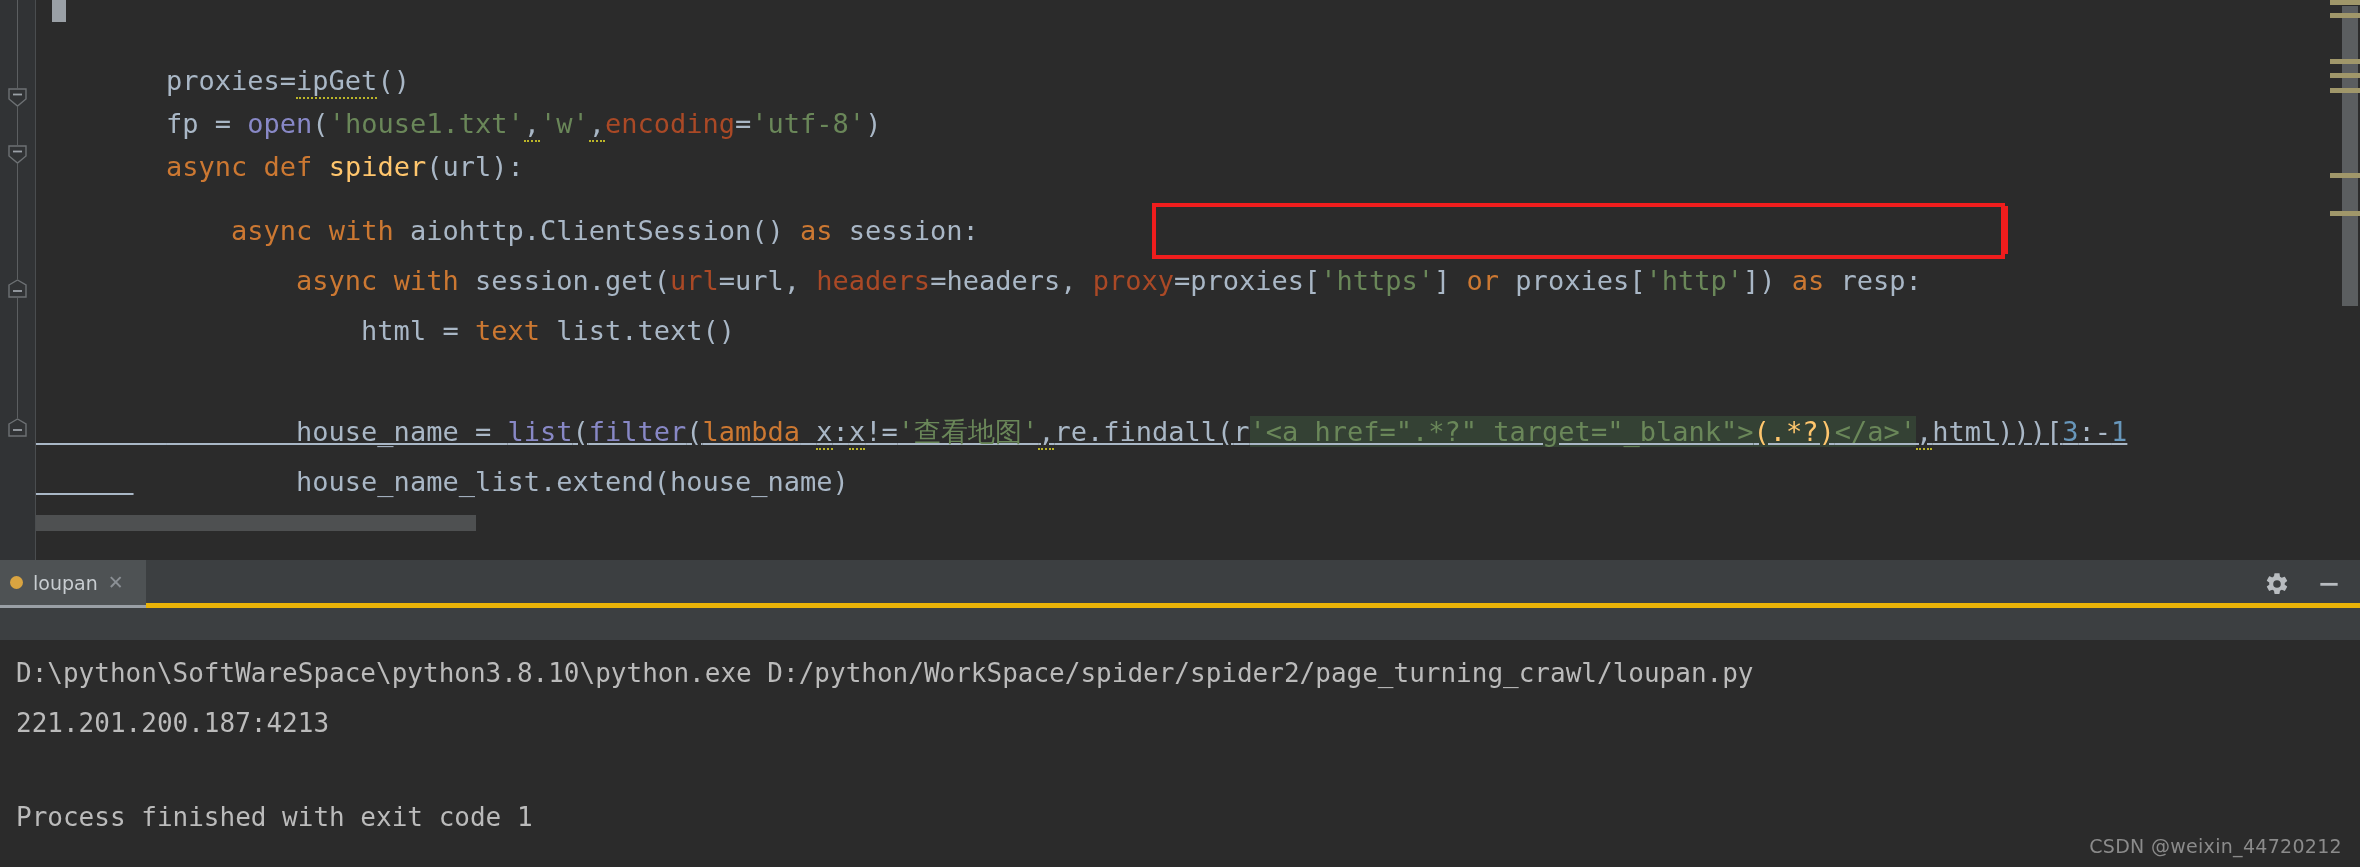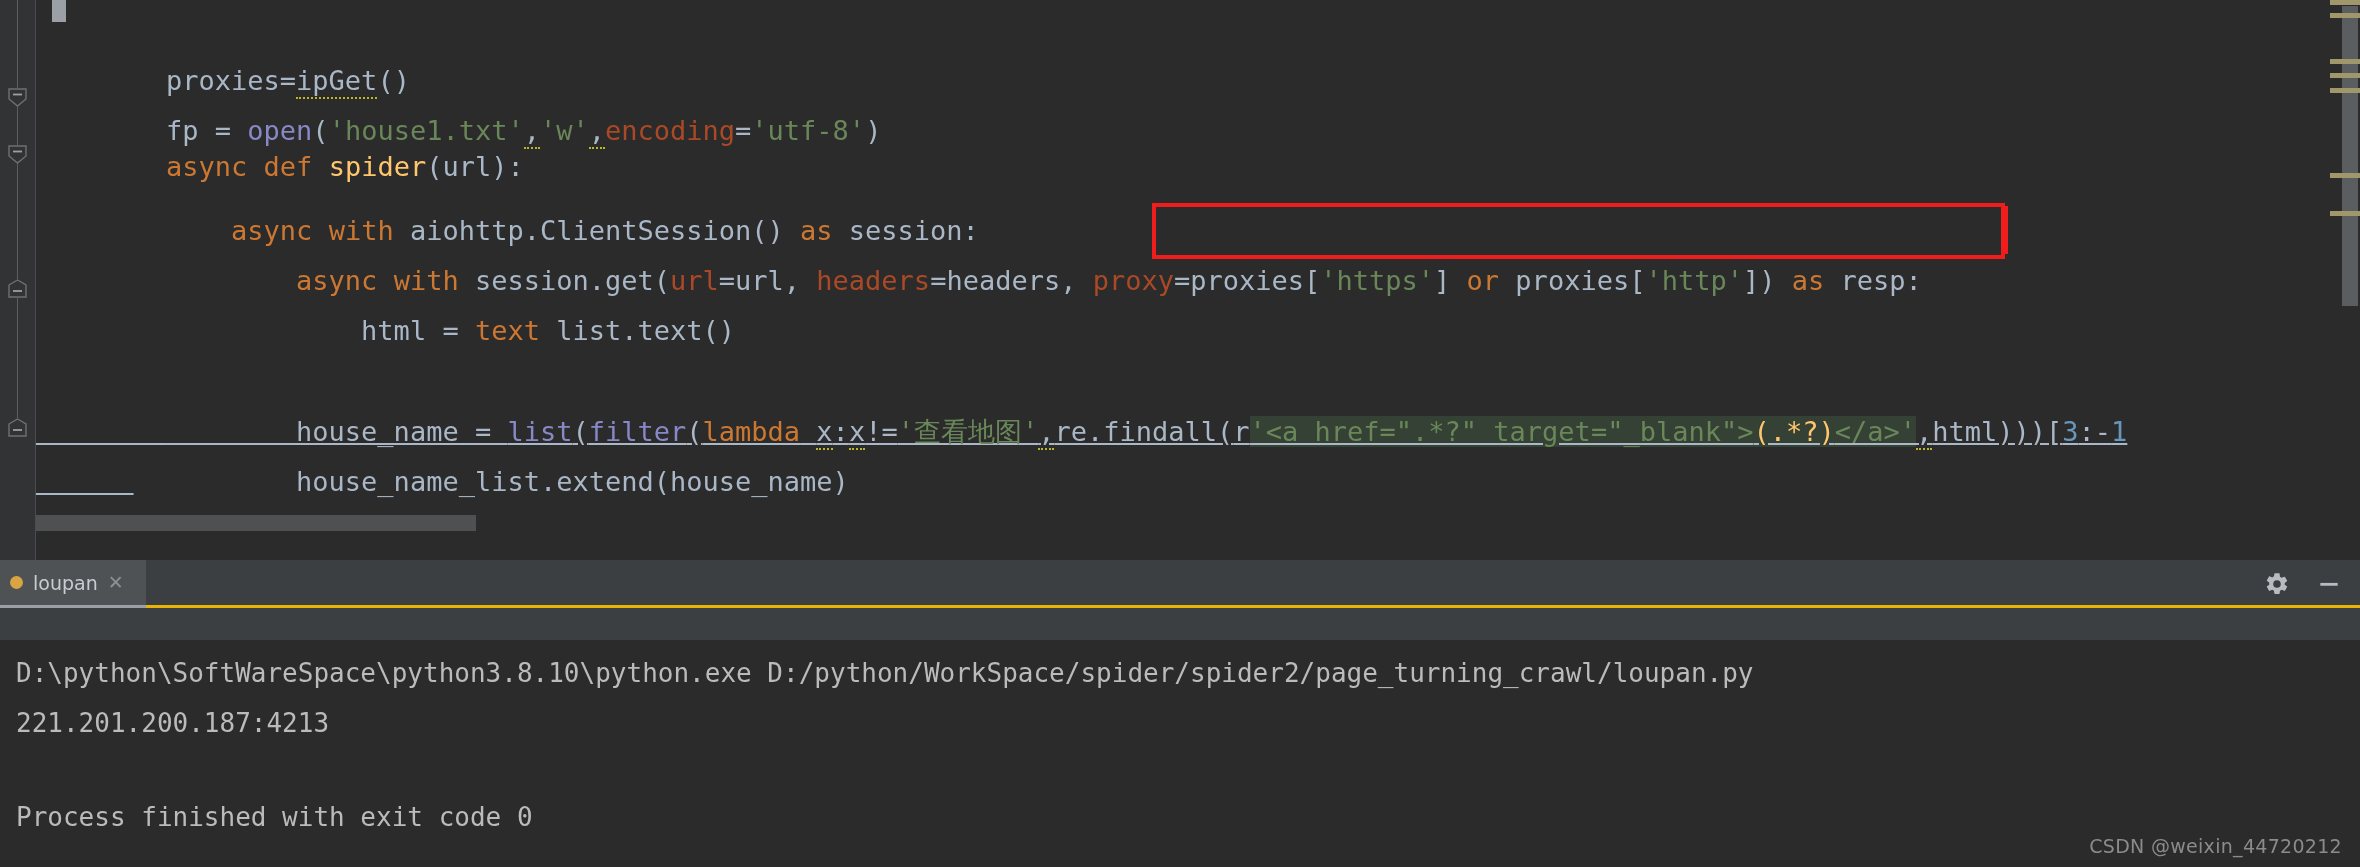--- a/index.html
+++ b/index.html
@@ -159,21 +159,21 @@
     left: 0; top: 560px;
     width: 2360px;
     height: 307px;
     background: #3c3f41;
   }
   #tw-header {
     position: absolute;
     left: 0; top: 0;
     width: 2360px; height: 48px;
     background: #3c3f41;
-    border-bottom: 3px solid #eab308;
+    border-bottom: 5px solid #eab308;
   }
   #tab-loupan {
     position: absolute;
     left: 0; top: 0;
     height: 48px;
     padding: 0 22px 0 10px;
     display: flex;
     align-items: center;
     gap: 10px;
     background: #4e5254;
@@ -278,21 +278,21 @@
     </div>
 
     <div class="code">
 
       
       <div class="ln" style="top:5px;">
         <span class="plain">proxies=</span><span class="plain sq-warn">ipGet</span><span class="plain">()</span>
       </div>
 
       
-      <div class="ln" style="top:55px;">
+      <div class="ln" style="top:48px;">
         <span class="plain">fp = </span><span class="builtin">open</span><span class="plain">(</span><span class="str">'house1.txt'</span><span class="plain sq-warn">,</span><span class="str">'w'</span><span class="plain sq-warn">,</span><span class="kwarg">encoding</span><span class="plain">=</span><span class="str">'utf-8'</span><span class="plain">)</span>
       </div>
 
       
       <div class="ln" style="top:91px;">
         <span class="kw">async</span><span class="plain"> </span><span class="kw">def</span><span class="plain"> </span><span class="fn">spider</span><span class="plain">(</span><span class="plain">url</span><span class="plain">):</span>
       </div>
       <div class="wavy" style="left:0px;top:138px;width:400px;">
         
       </div>
@@ -366,19 +366,19 @@
             <rect x="4" y="11" width="16" height="2.6" fill="#b8bcc0"></rect>
           </svg>
         </span>
       </div>
     </div>
 
     <div id="console">
       <div class="cline" style="top:8px;">D:\python\SoftWareSpace\python3.8.10\python.exe D:/python/WorkSpace/spider/spider2/page_turning_crawl/loupan.py</div>
       <div class="cline" style="top:58px;">221.201.200.187:4213</div>
       <div class="cline" style="top:108px;"></div>
-      <div class="cline" style="top:152px;">Process finished with exit code 0</div>
+      <div class="cline" style="top:152px;">Process finished with exit code 1</div>
     </div>
 
     <div id="watermark">CSDN @weixin_44720212</div>
   </div>
 
 </div>
 
 </body></html>

